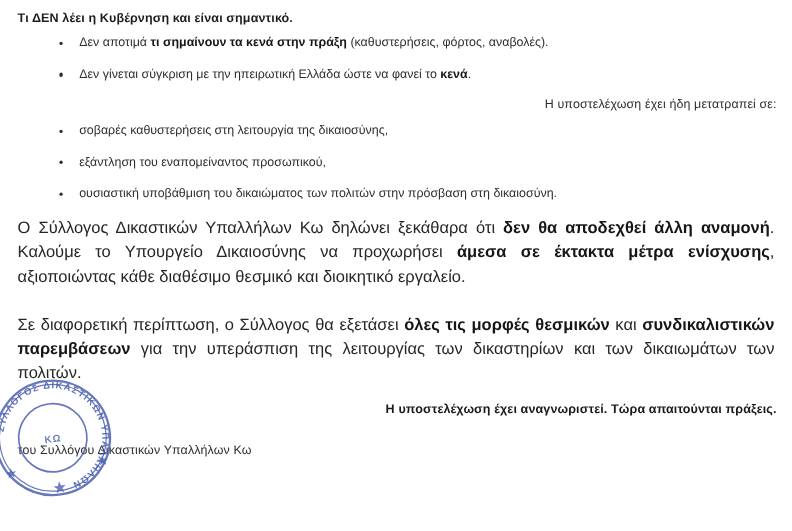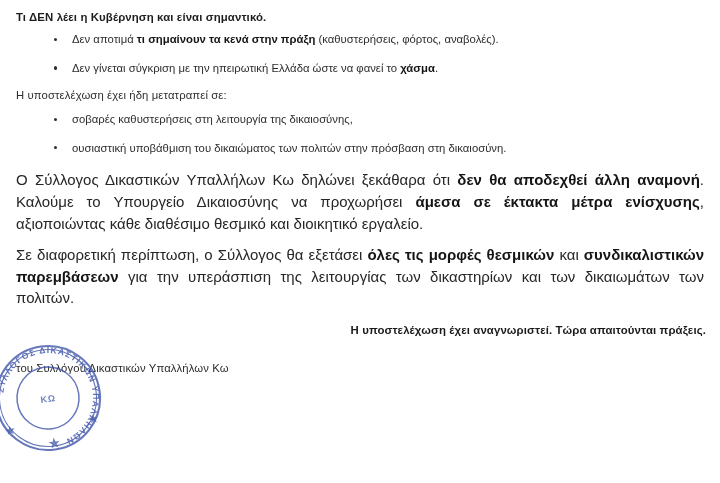--- a/index.html
+++ b/index.html
@@ -63,32 +63,33 @@
     width: 3.4px;
     height: 3.4px;
     margin-top: -1.7px;
     background: #2e2e2e;
     border-radius: 50%;
   }
 
   .intro-line {
     margin: 6px 0 2px 2px;
     font-size: 11.3px;
+    text-align: right;
   }
 
   .para {
     margin: 7px 2px 0 2px;
     font-size: 15px;
     line-height: 1.46;
     text-align: justify;
     color: #262626;
   }
 
   .para-2 {
-    margin-top: 9px;
+    margin-top: 22px;
   }
 
   b, .b {
     font-weight: bold;
     color: #151515;
     text-align: right;
   }
 
   .closing-bold {
     margin: 14px 0 0 2px;
@@ -128,30 +129,34 @@
 
   <div class="doc-line heading-line">Τι ΔΕΝ λέει η Κυβέρνηση και είναι σημαντικό.</div>
 
   <ul class="bullet-list">
   <li class="bullet-item">
         <span class="dot"></span>
         <span><span>Δεν αποτιμά </span><b>τι σημαίνουν τα κενά στην πράξη</b><span> (καθυστερήσεις, φόρτος, αναβολές).</span></span>
       </li>
       <li class="bullet-item">
         <span class="dot"></span>
-        <span><span>Δεν γίνεται σύγκριση με την ηπειρωτική Ελλάδα ώστε να φανεί το </span><b>χάσμα</b><span>.</span></span>
+        <span><span>Δεν γίνεται σύγκριση με την ηπειρωτική Ελλάδα ώστε να φανεί το </span><b>κενά</b><span>.</span></span>
       </li>
     </ul>
 
   <div class="doc-line intro-line">Η υποστελέχωση έχει ήδη μετατραπεί σε:</div>
 
   <ul class="bullet-list">
   <li class="bullet-item">
         <span class="dot"></span>
         <span><span>σοβαρές καθυστερήσεις στη λειτουργία της δικαιοσύνης,</span></span>
+      </li>
+      <li class="bullet-item">
+        <span class="dot"></span>
+        <span><span>εξάντληση του εναπομείναντος προσωπικού,</span></span>
       </li>
       <li class="bullet-item">
         <span class="dot"></span>
         <span><span>ουσιαστική υποβάθμιση του δικαιώματος των πολιτών στην πρόσβαση στη δικαιοσύνη.</span></span>
       </li>
     </ul>
 
   <p class="para"><span>Ο Σύλλογος Δικαστικών Υπαλλήλων Κω δηλώνει ξεκάθαρα ότι </span><b>δεν θα αποδεχθεί άλλη αναμονή</b><span>. Καλούμε το Υπουργείο Δικαιοσύνης να προχωρήσει </span><b>άμεσα σε έκτακτα μέτρα ενίσχυσης</b><span>, αξιοποιώντας κάθε διαθέσιμο θεσμικό και διοικητικό εργαλείο.</span></p>
 
   <p class="para para-2"><span>Σε διαφορετική περίπτωση, ο Σύλλογος θα εξετάσει </span><b>όλες τις μορφές θεσμικών</b><span> και </span><b>συνδικαλιστικών παρεμβάσεων</b><span> για την υπεράσπιση της λειτουργίας των δικαστηρίων και των δικαιωμάτων των πολιτών.</span></p>

